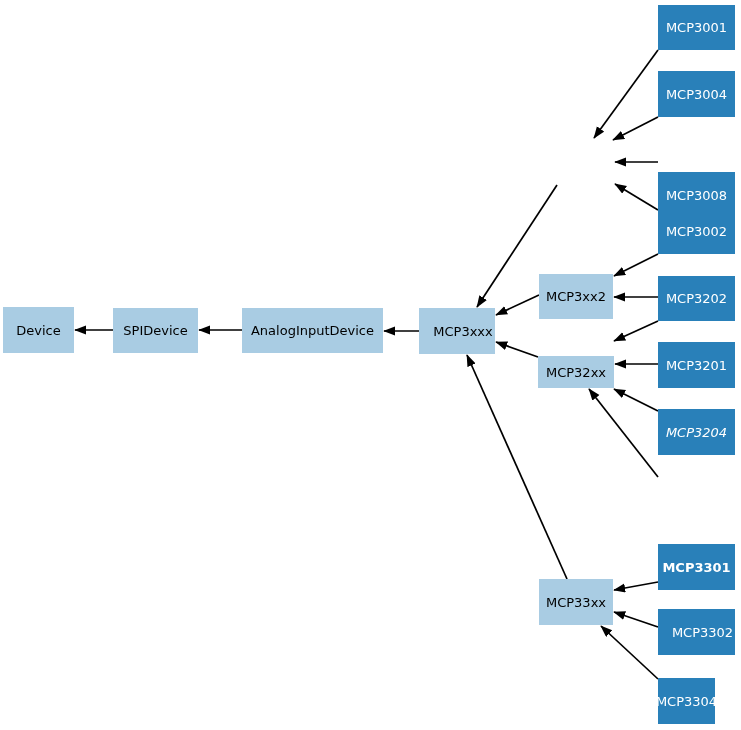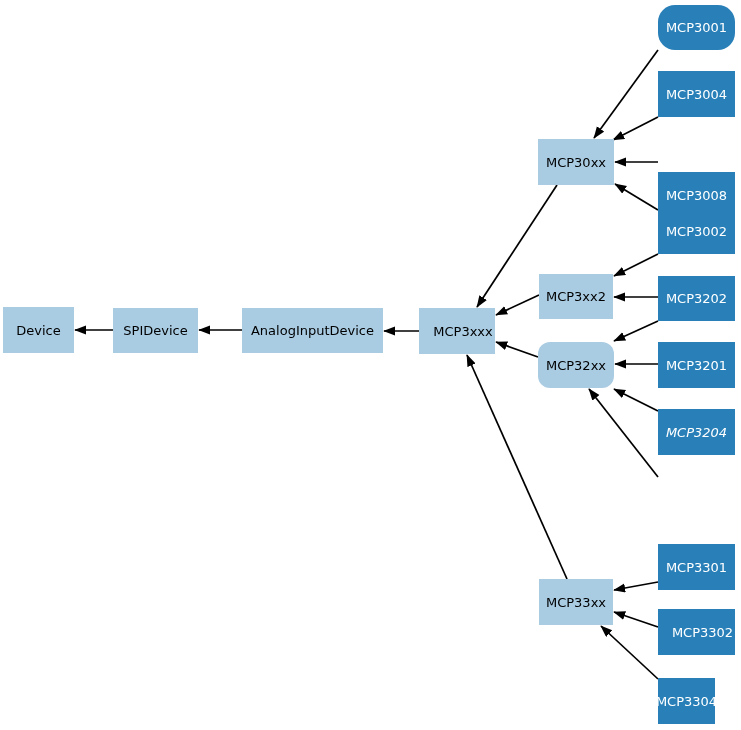--- a/index.html
+++ b/index.html
@@ -89,28 +89,27 @@
         <line x1="658" y1="582" x2="614" y2="590" class="edge-line" marker-end="url(#arrowhead)"></line>
         <line x1="658" y1="627" x2="614" y2="612" class="edge-line" marker-end="url(#arrowhead)"></line>
         <line x1="658" y1="679" x2="601" y2="626" class="edge-line" marker-end="url(#arrowhead)"></line>
       </g>
   </svg>
   <div class="nodes" id="nodes-layer">
       <div class="node base" style="left: 113px; top: 308px; width: 85px; height: 45px;">SPIDevice</div>
       <div class="node base" style="left: 3px; top: 307px; width: 71px; height: 46px;">Device</div>
       <div class="node base" style="left: 242px; top: 308px; width: 141px; height: 45px;">AnalogInputDevice</div>
       <div class="node base" style="left: 419px; top: 308px; width: 76px; height: 46px; padding-left: 12px;">MCP3xxx</div>
-      <div class="node base" style="left: 538px; top: 139px; width: 76px; height: 46px;">MCP30xx</div>
       <div class="node base" style="left: 539px; top: 274px; width: 74px; height: 45px;">MCP3xx2</div>
-      <div class="node base" style="left: 538px; top: 342px; width: 76px; height: 46px; border-radius: 12px;">MCP32xx</div>
+      <div class="node base" style="left: 538px; top: 356px; width: 76px; height: 32px;">MCP32xx</div>
       <div class="node base" style="left: 539px; top: 579px; width: 74px; height: 46px;">MCP33xx</div>
-      <div class="node leaf" style="left: 658px; top: 5px; width: 77px; height: 45px; border-radius: 17px;">MCP3001</div>
+      <div class="node leaf" style="left: 658px; top: 5px; width: 77px; height: 45px;">MCP3001</div>
       <div class="node leaf" style="left: 658px; top: 71px; width: 77px; height: 46px;">MCP3004</div>
       <div class="node leaf" style="left: 658px; top: 138px; width: 77px; height: 46px; margin-top: 34px;">MCP3008</div>
       <div class="node leaf" style="left: 658px; top: 208px; width: 77px; height: 46px;">MCP3002</div>
       <div class="node leaf" style="left: 658px; top: 276px; width: 77px; height: 45px;">MCP3202</div>
       <div class="node leaf" style="left: 658px; top: 342px; width: 77px; height: 46px;">MCP3201</div>
       <div class="node leaf" style="left: 658px; top: 409px; width: 77px; height: 46px; font-style: italic;">MCP3204</div>
-      <div class="node leaf" style="left: 658px; top: 544px; width: 77px; height: 46px;">MCP3301</div>
+      <div class="node leaf" style="left: 658px; top: 544px; width: 77px; height: 46px; font-weight: bold;">MCP3301</div>
       <div class="node leaf" style="left: 658px; top: 609px; width: 77px; height: 46px; padding-left: 12px;">MCP3302</div>
       <div class="node leaf" style="left: 658px; top: 678px; width: 57px; height: 46px;">MCP3304</div>
     </div>
 </div>
 
 </body></html>

